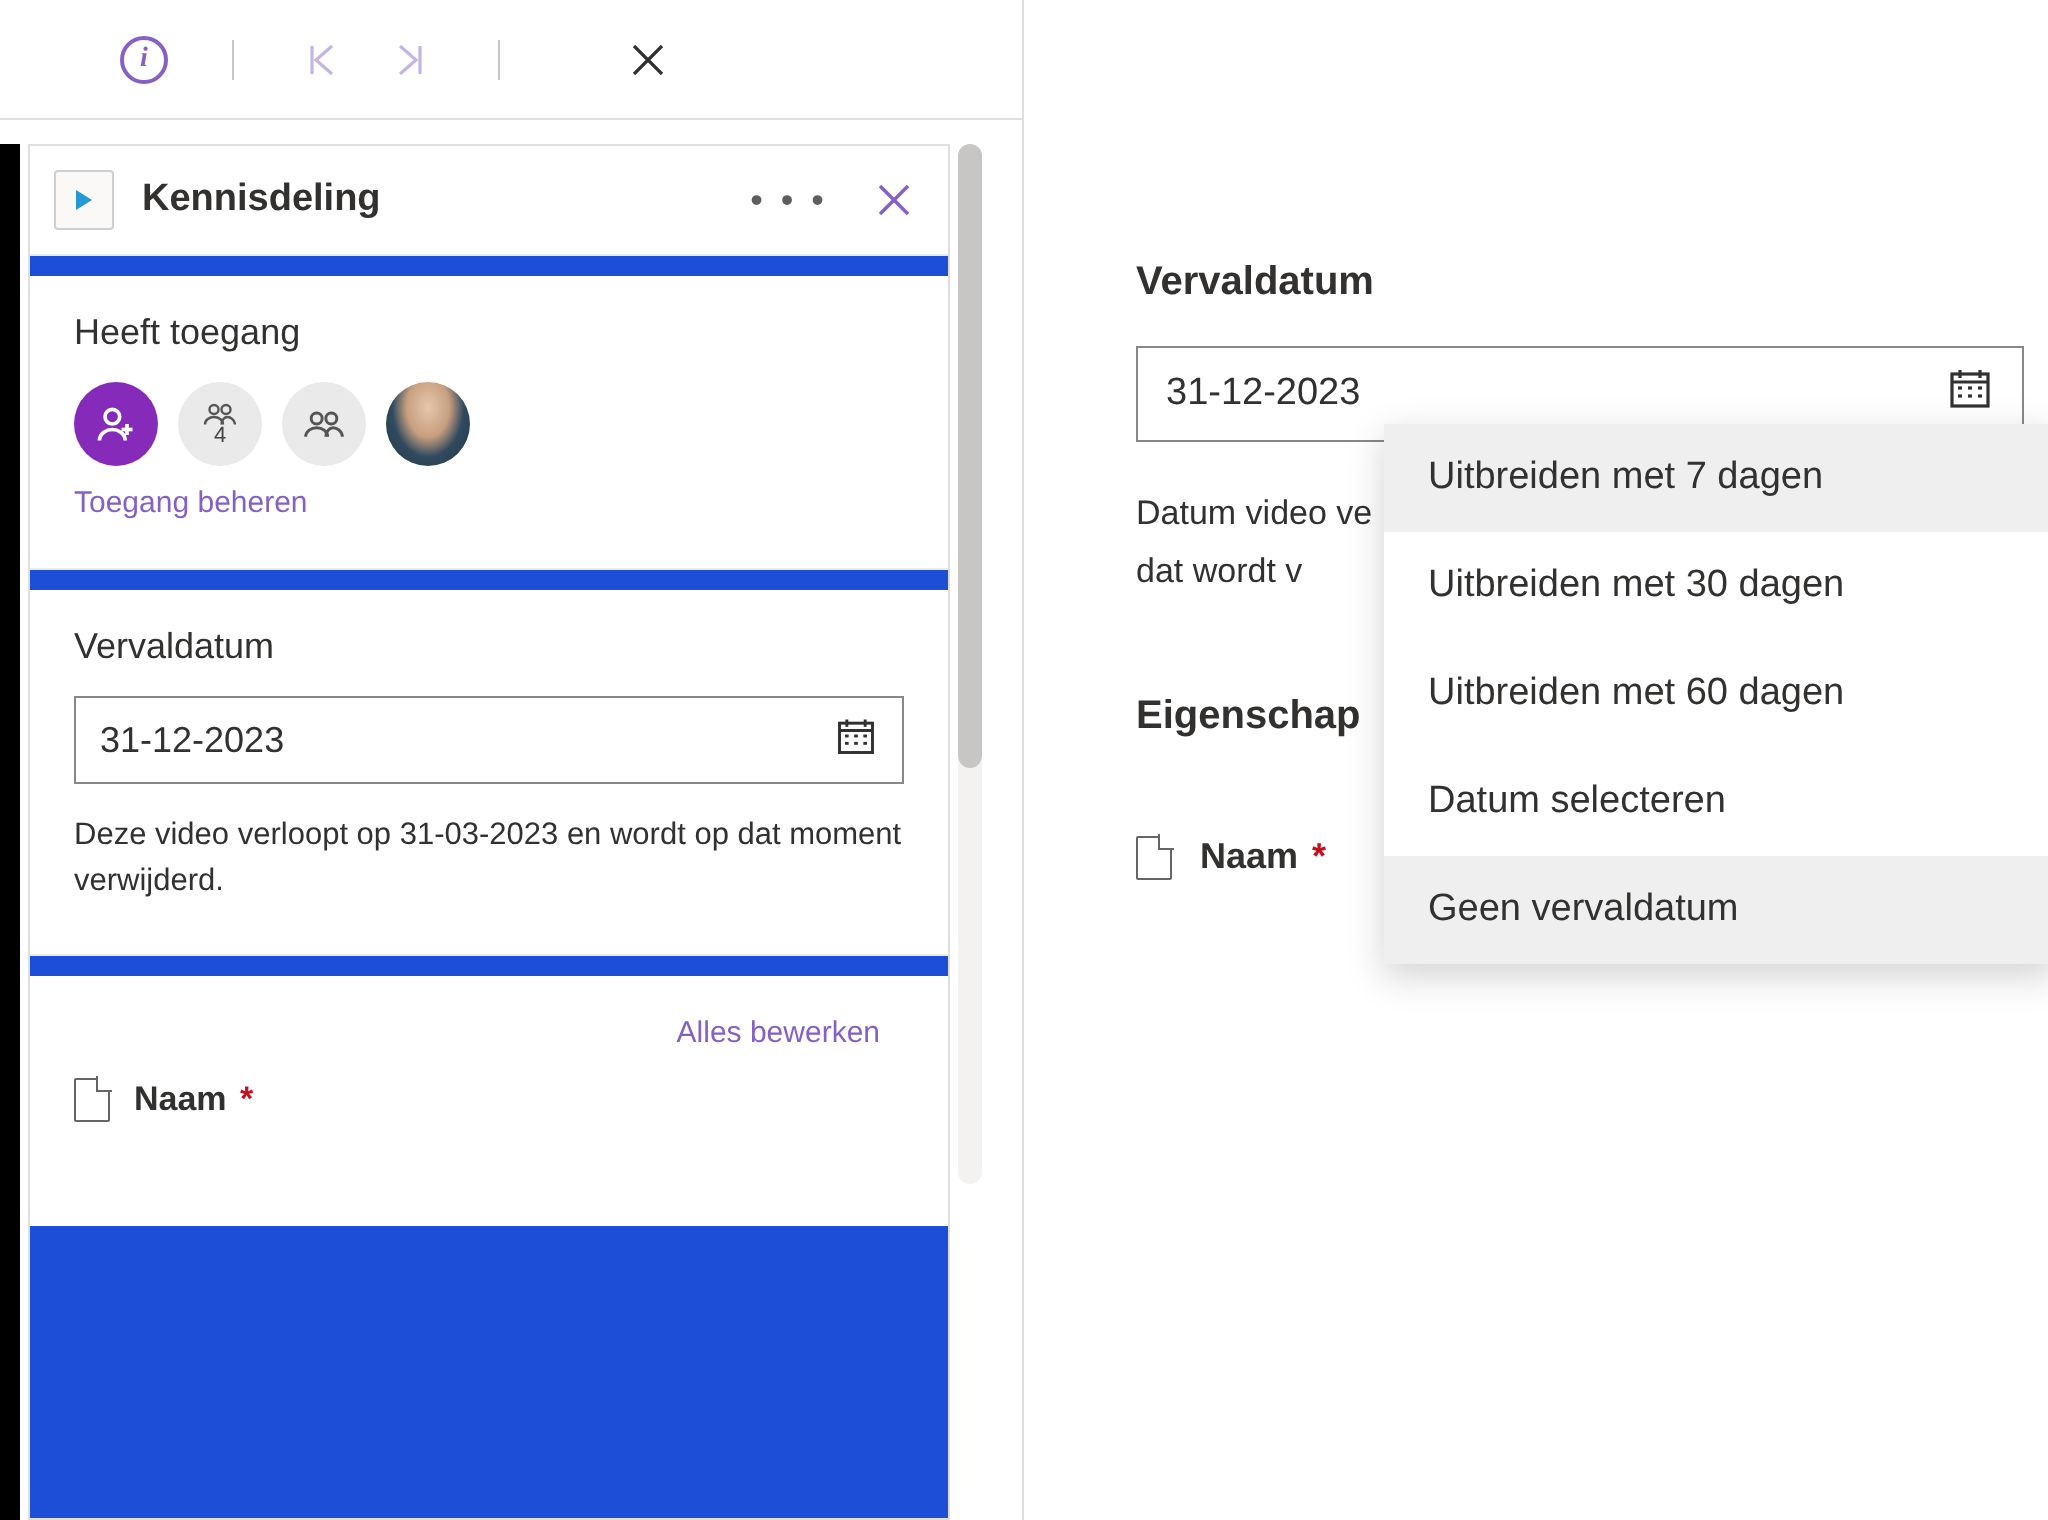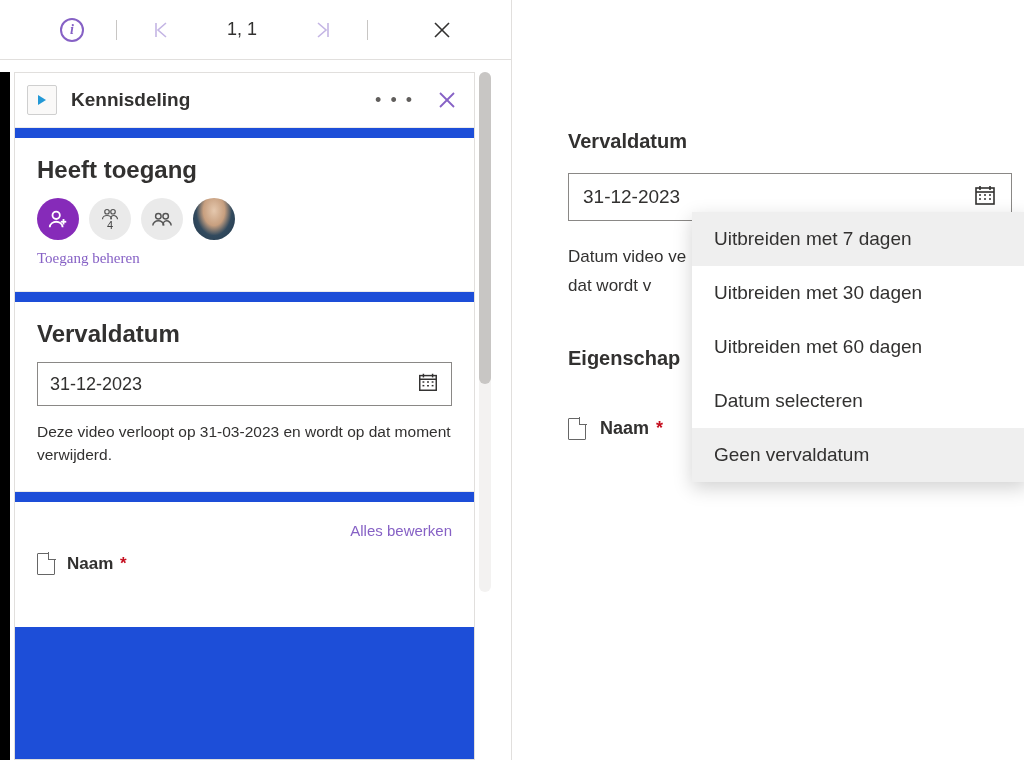--- a/index.html
+++ b/index.html
@@ -97,50 +97,50 @@
   .panel-close { color:#8661c5; }
   .panel-close svg { display:block; }
 
   .section {
     background: #fff;
     border-bottom: 1px solid #edebe9;
     padding: 18px 22px 24px 22px;
     margin-top: 10px;
   }
   .section:first-of-type { margin-top: 10px; }
-  .section-title { font-size: 24px; font-weight: 700; margin-bottom: 14px; }
+  .section-title { font-size: 18px; font-weight: 400; margin-bottom: 14px; }
 
   
   .access-row { display:flex; gap: 10px; margin-bottom: 10px; }
   .circle {
     width: 42px; height: 42px; border-radius: 50%;
     display:flex; align-items:center; justify-content:center;
     font-size: 14px; flex-direction:column;
   }
   .circle.principal { background:#862bb9; color:#fff; }
   .circle.grey { background:#eaeaea; color:#444; }
   .circle.avatar {
     background: radial-gradient(ellipse at 50% 30%, #e5c8ae 0%, #c79f7f 36%, #324a5e 60%, #21364a 100%);
   }
   .count-sub { font-size: 11px; line-height: 1; }
   .people-sm svg { display:block; }
-  .access-link { color:#8661c5; font-size: 15px; font-family: Liberation Serif, serif; }
+  .access-link { color:#8661c5; font-size: 15px; }
 
   
   .date-input {
     display:flex; align-items:center;
     border: 1px solid #8a8886; height: 44px;
     padding: 0 12px 0 12px; font-size: 18px;
     justify-content: space-between;
     background:#fff;
   }
   .date-input .cal-svg { color:#323130; }
   .expiry-note { margin-top: 14px; font-size: 15.5px; line-height: 1.5; color:#323130; }
 
-  .edit-all { text-align: right; color:#8661c5; font-size: 15px; margin: 2px 0 14px;}
+  .edit-all { text-align: right; color:#8661c5; font-size: 15px; margin: 2px 12px 14px;}
   .prop-label-row { display:flex; align-items:center; gap:12px; margin-bottom: 12px;}
   .file-icon { width: 18px; height: 22px; border: 1.8px solid #666; border-radius: 1px; position: relative; }
   .file-icon::before {
     content:""; position:absolute; top:-2px; right:-2px; width:7px; height:7px;
     background:#fff; border-left:1.8px solid #666; border-bottom:1.8px solid #666;
   }
   .prop-label { font-size: 17px; font-weight: 600; }
   .req-star { color:#c50f1f; margin-left: 2px; }
   .prop-value { font-size: 17px; line-height: 1.5; }
 
@@ -182,21 +182,20 @@
       <div class="tb-item tb-icon">
         <span class="info-circle">i</span>
       </div>
       <div class="tb-divider"></div>
       <div class="tb-item tb-icon nav-arrow">
         <svg width="18" height="18" viewBox="0 0 18 18" fill="none" stroke="currentColor" stroke-width="1.6">
           <line x1="4" y1="2" x2="4" y2="16"></line>
             <polyline points="14,2 6,9 14,16"></polyline>
         </svg>
       </div>
-      <div class="tb-item pager-text">1, 1</div>
       <div class="tb-item tb-icon nav-arrow">
         <svg width="18" height="18" viewBox="0 0 18 18" fill="none" stroke="currentColor" stroke-width="1.6">
           <polyline points="4,2 12,9 4,16"></polyline>
             <line x1="14" y1="2" x2="14" y2="16"></line>
         </svg>
       </div>
       <div class="tb-divider"></div>
       <div class="tb-item tb-icon close-x" style="margin-left:30px;">
         <svg width="18" height="18" viewBox="0 0 18 18" stroke="#323130" stroke-width="1.6">
           <line x1="2" y1="2" x2="16" y2="16"></line>

